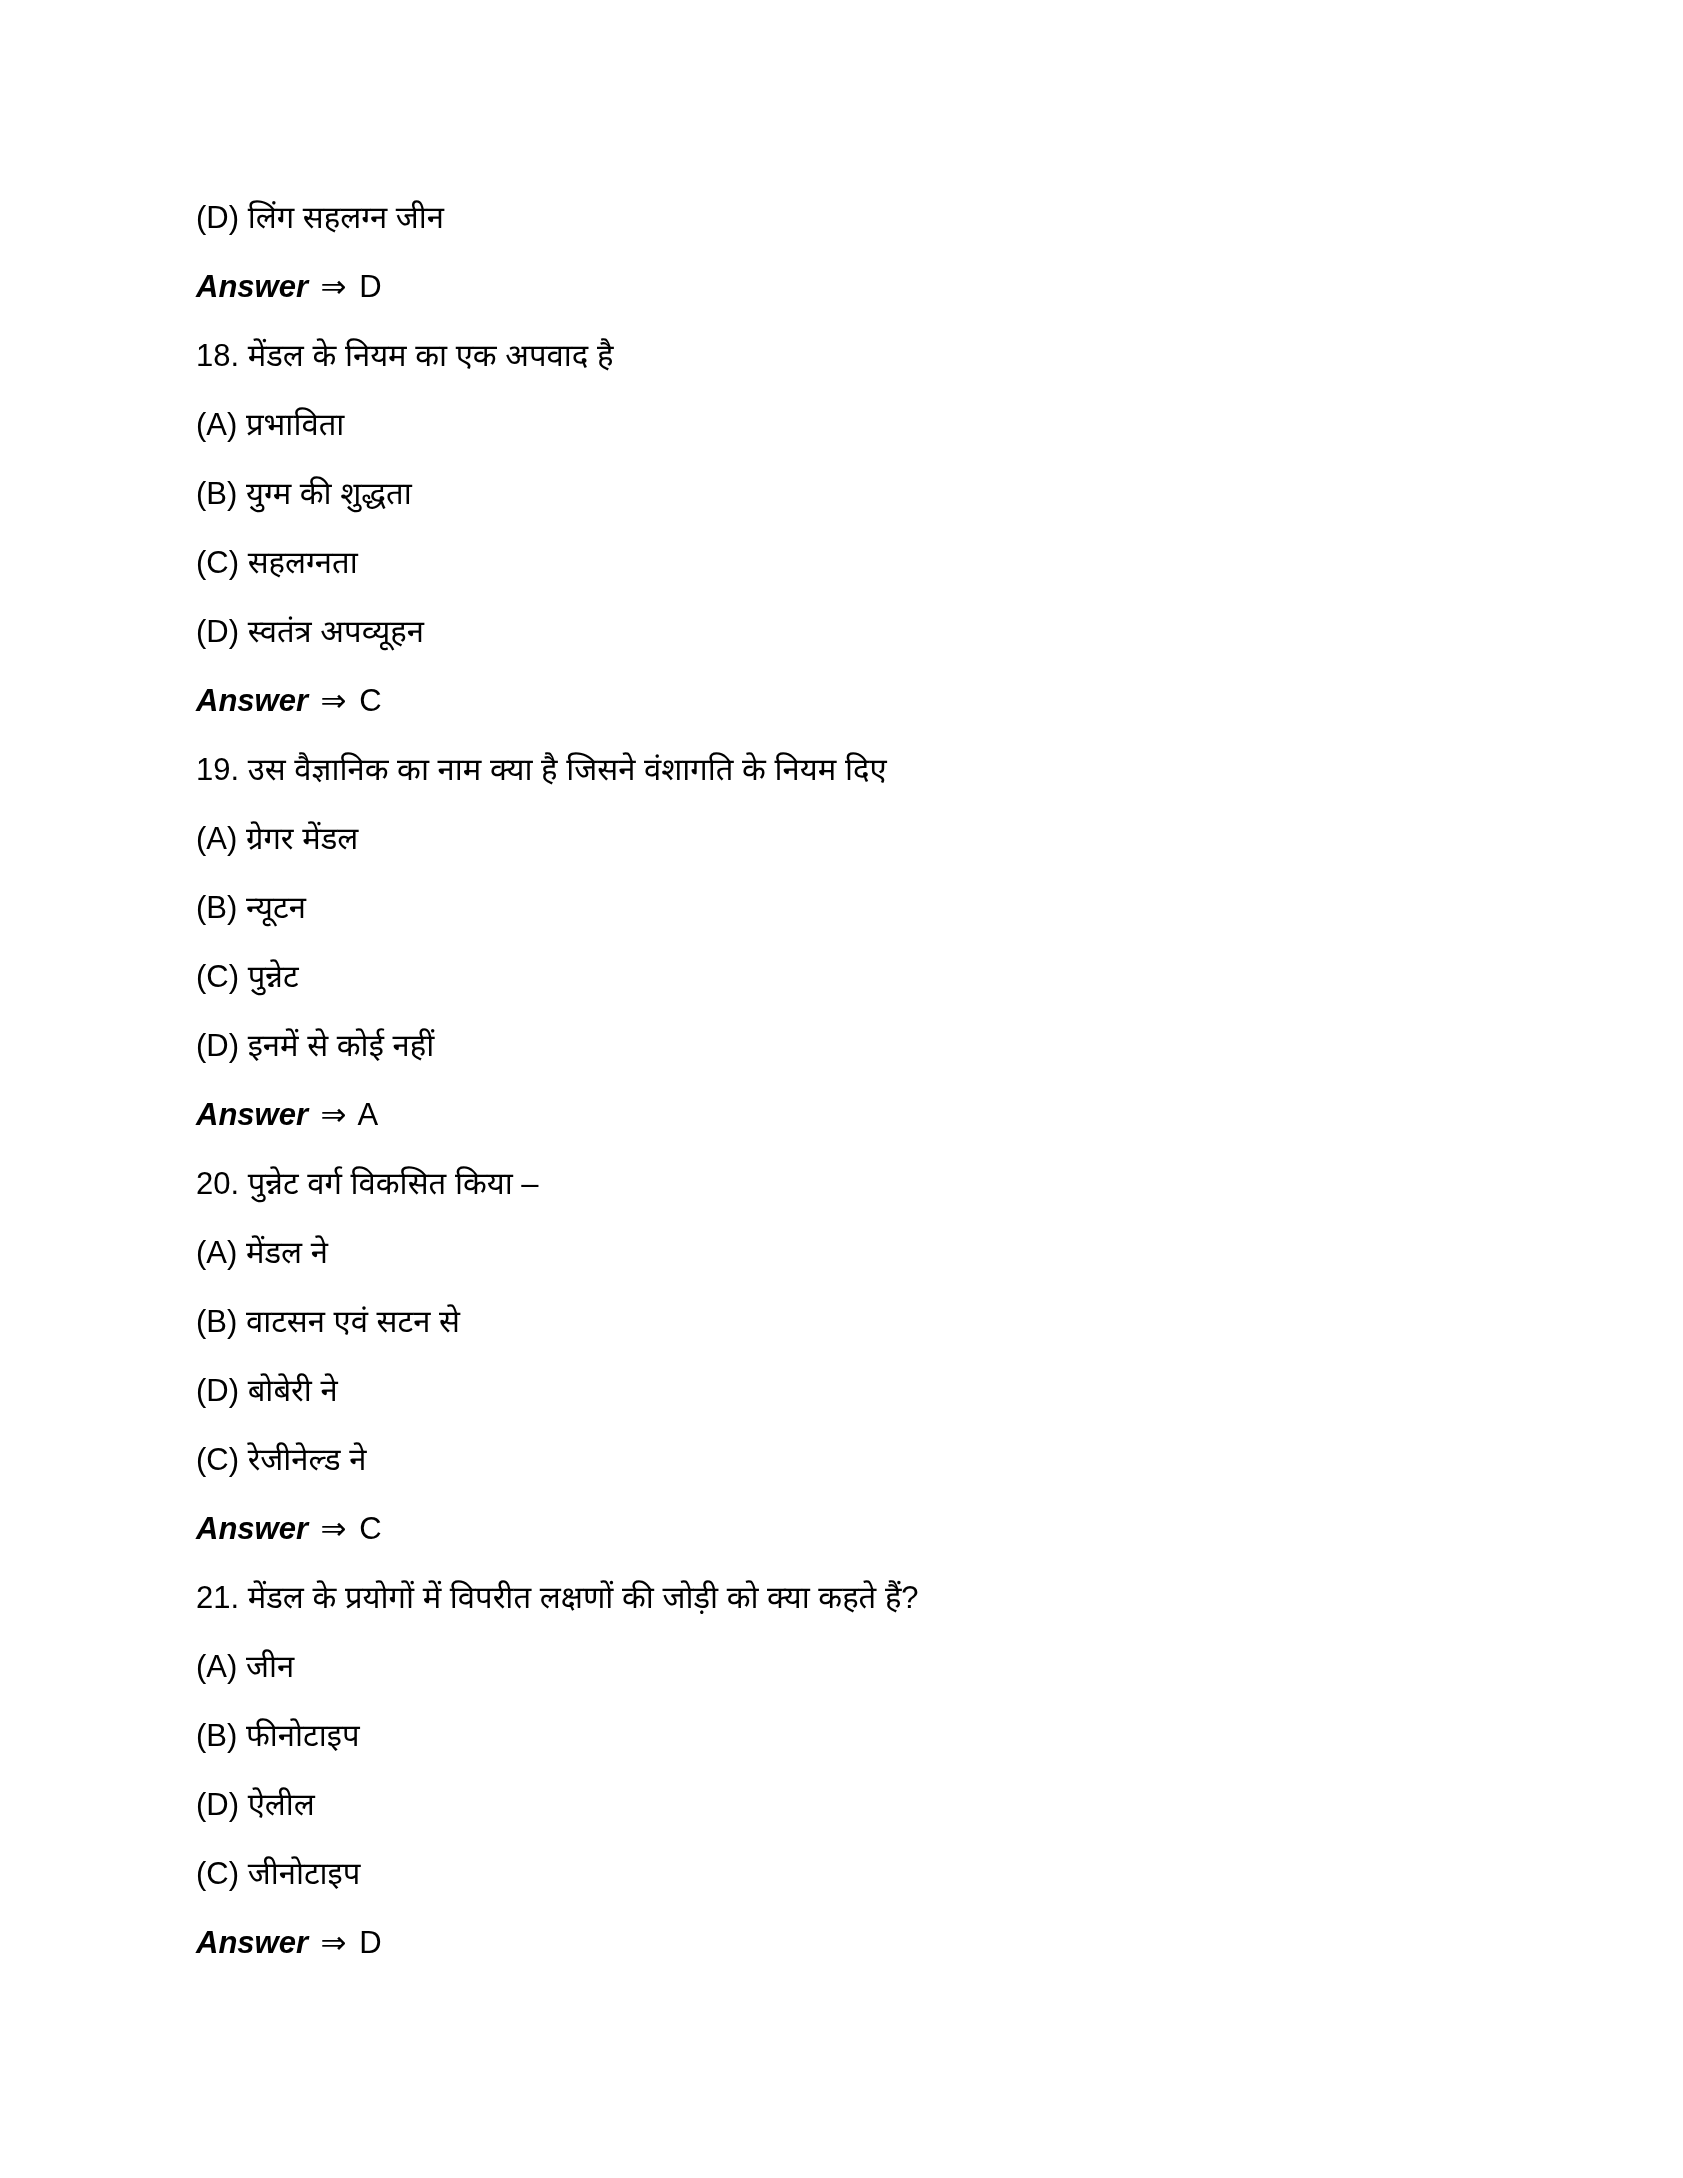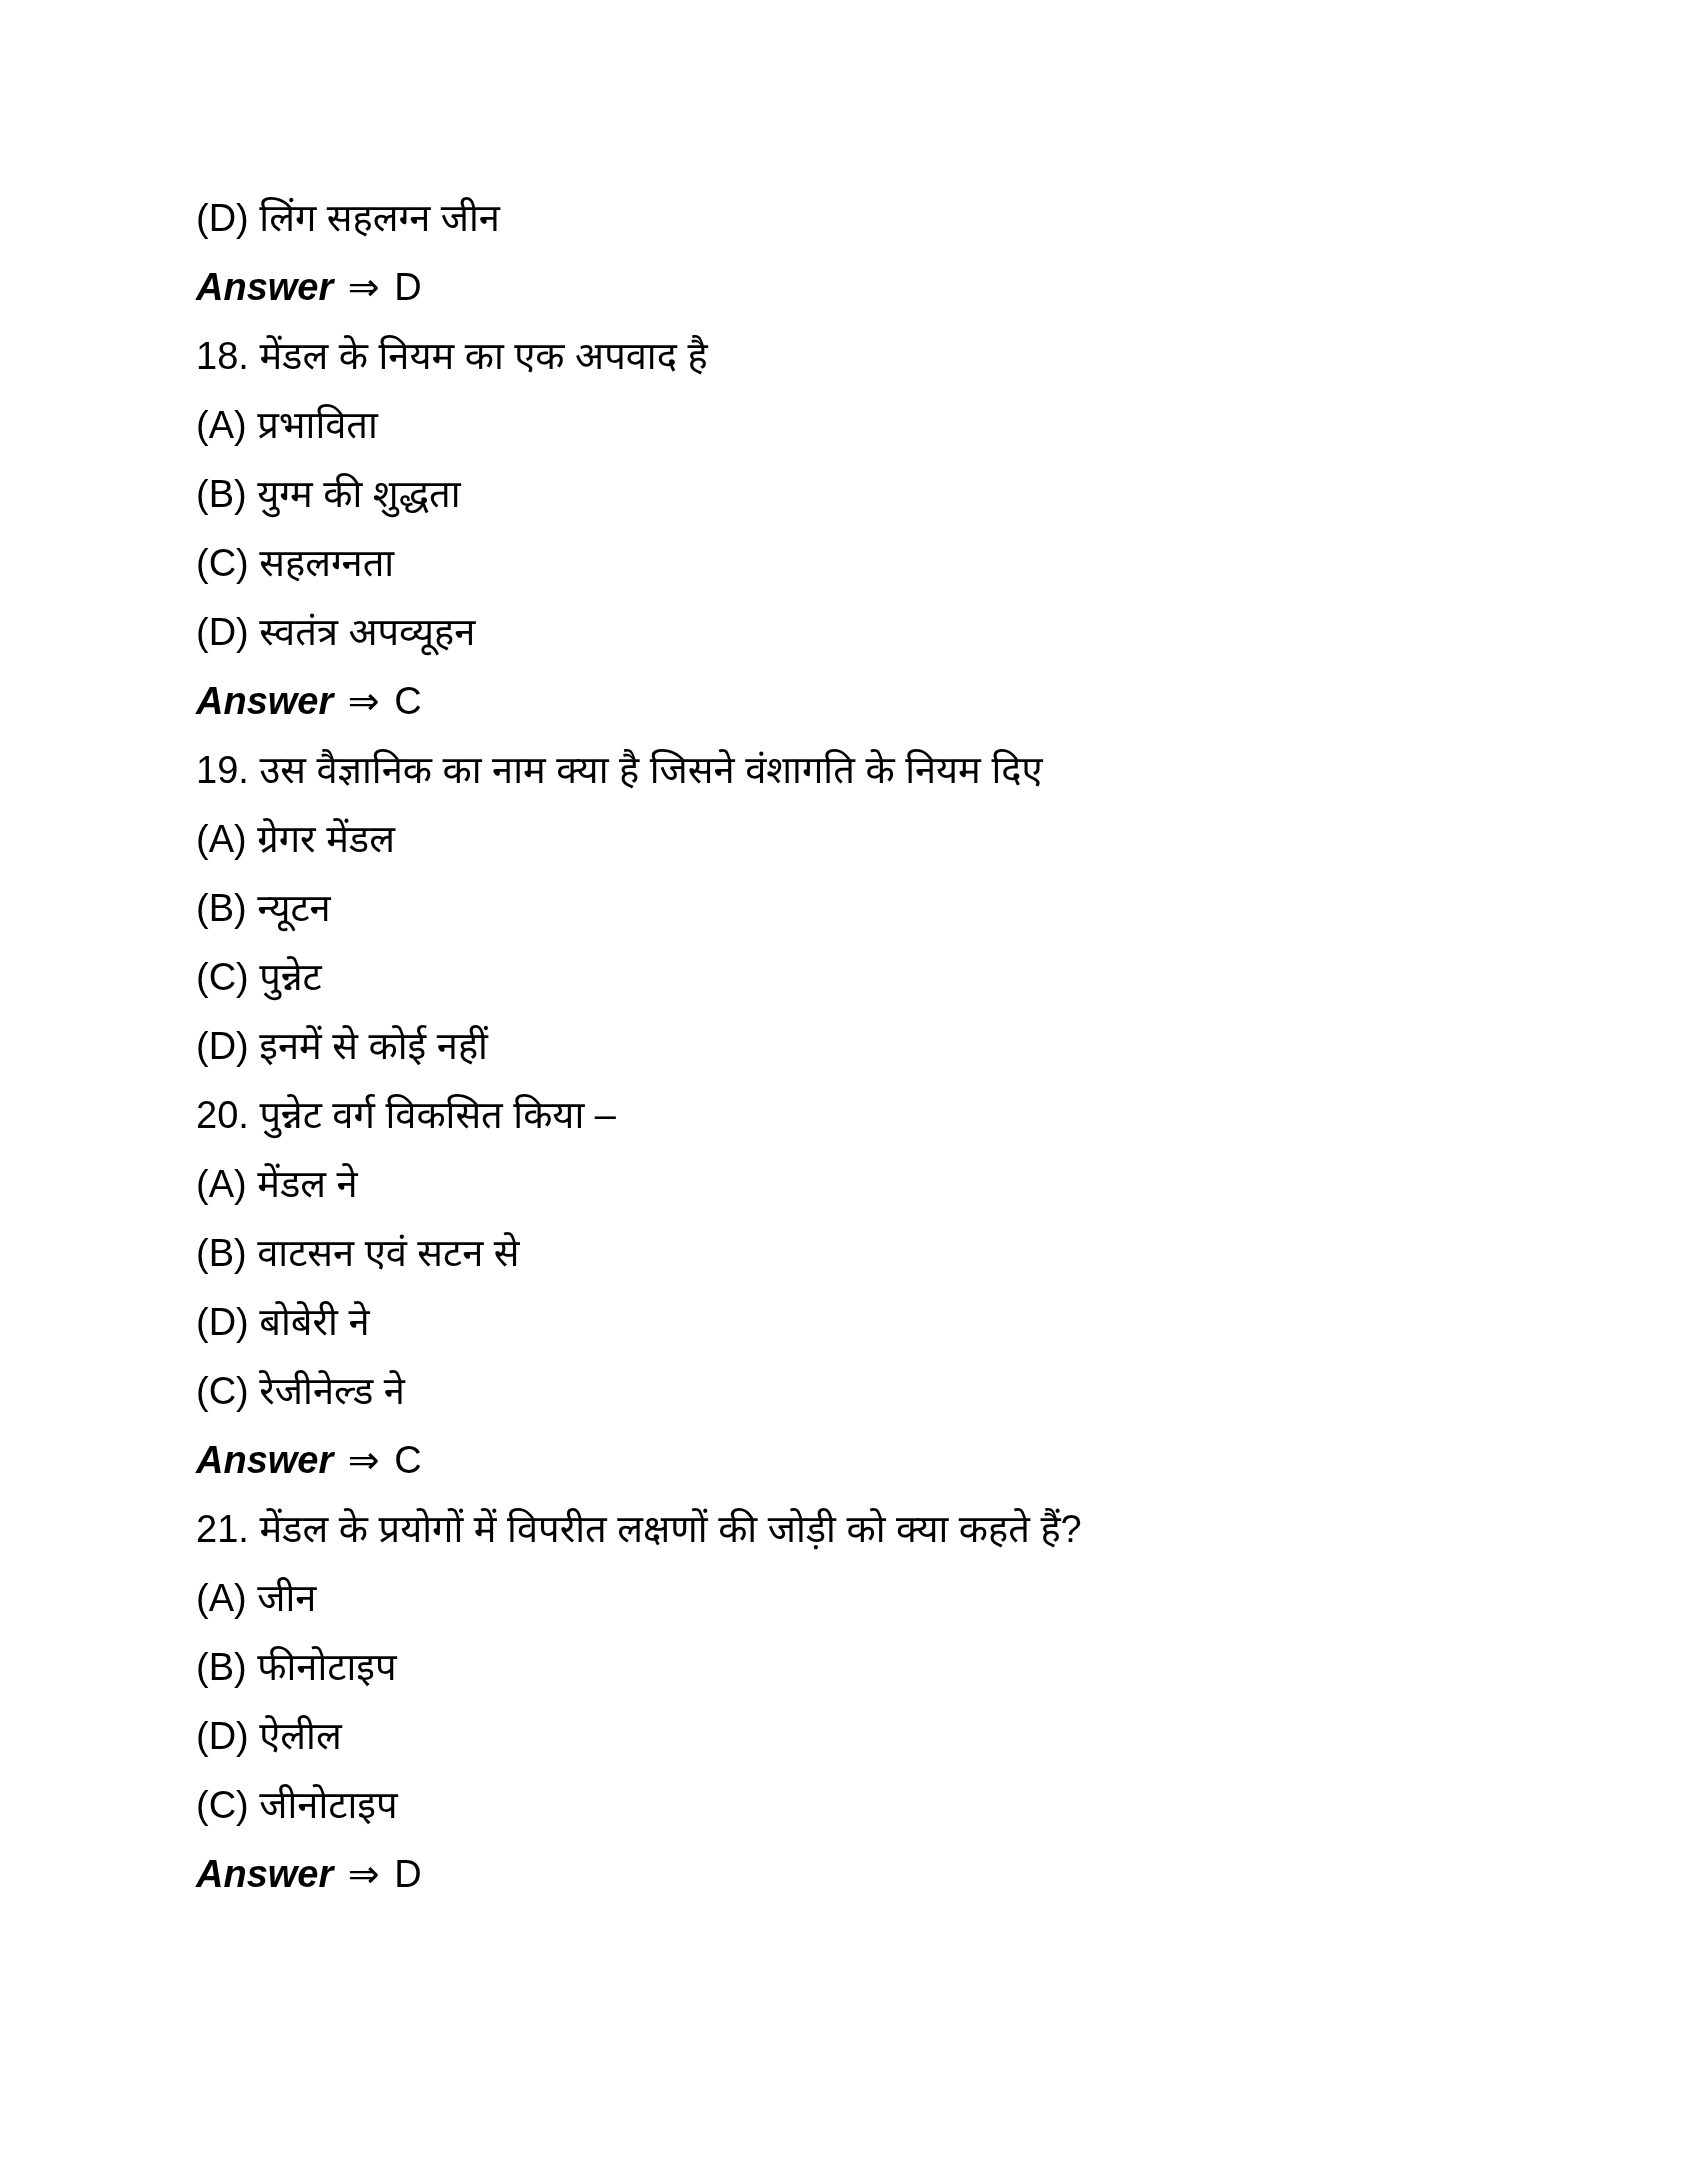--- a/index.html
+++ b/index.html
@@ -17,21 +17,21 @@
     }
     .page {
       position: absolute;
       left: 196px;
       top: 194px;
       width: 1287px;
     }
     .line {
       height: 69px;
       line-height: 48px;
-      font-size: 38px;
+      font-size: 31px;
       white-space: nowrap;
     }
     .answer-label {
       font-weight: bold;
       font-style: italic;
     }
     .arrow {
       margin: 0 4px;
     }
   </style>
@@ -62,20 +62,25 @@
   </div>
 
   <div class="line">
     <span>19.</span>
     <span>उस वैज्ञानिक का नाम क्या है जिसने वंशागति के नियम दिए</span>
   </div>
   <div class="line">(A) ग्रेगर मेंडल</div>
   <div class="line">(B) न्यूटन</div>
   <div class="line">(C) पुन्नेट</div>
   <div class="line">(D) इनमें से कोई नहीं</div>
+  <div class="line">
+    <span class="answer-label">Answer</span>
+    <span class="arrow">⇒</span>
+    <span>A</span>
+  </div>
 
   <div class="line">
     <span>20.</span>
     <span>पुन्नेट वर्ग विकसित किया –</span>
   </div>
   <div class="line">(A) मेंडल ने</div>
   <div class="line">(B) वाटसन एवं सटन से</div>
   <div class="line">(D) बोबेरी ने</div>
   <div class="line">(C) रेजीनेल्ड ने</div>
   <div class="line">

